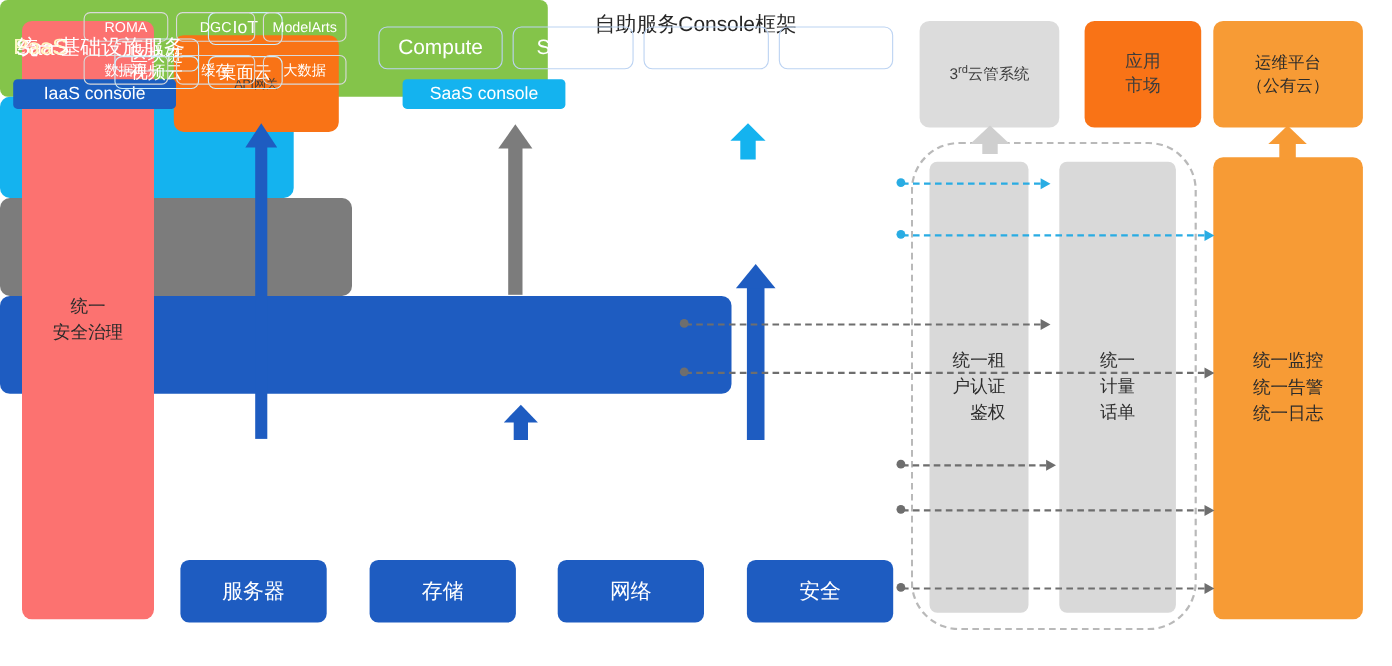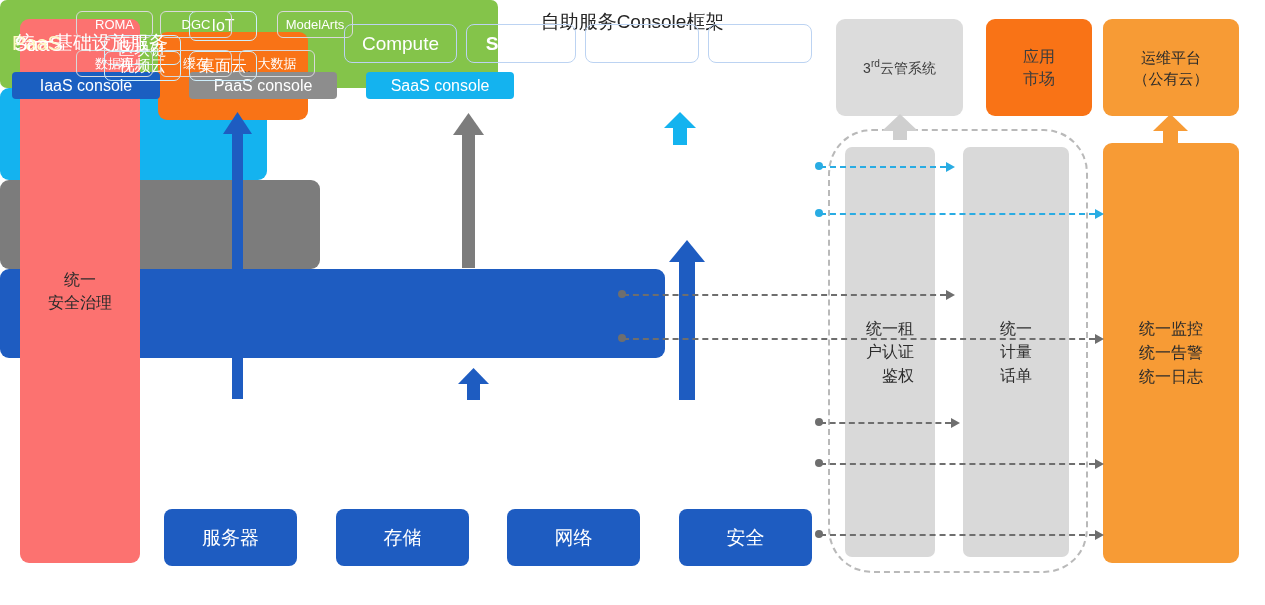--- a/index.html
+++ b/index.html
@@ -38,31 +38,31 @@
   .sc-2{left:189px;top:11px;width:66px;}
   .sc-3{left:104px;top:51px;width:75px;}
   .sc-4{left:189px;top:51px;width:66px;}
 
   
   .panel-paas{left:302px;top:268px;width:320px;height:89px;background:#7c7c7c;border-radius:9px;display:block;}
   .paas-label{position:absolute;left:12px;top:32px;color:#fef9c3;font-size:20px;}
   .paas-chip{position:absolute;height:25px;border:1.4px solid #d9d9d9;border-radius:6px;color:#ffffff;font-size:13px;display:flex;align-items:center;justify-content:center;}
   .pc-1{left:76px;top:11px;width:75px;}
   .pc-2{left:160px;top:11px;width:70px;}
-  .pc-3{left:239px;top:11px;width:74px;margin-left:38px;}
+  .pc-3{left:239px;top:11px;width:74px;}
   .pc-4{left:76px;top:50px;width:75px;}
   .pc-5{left:160px;top:50px;width:70px;}
   .pc-6{left:239px;top:50px;width:74px;}
 
   
   .panel-infra{left:158px;top:399px;width:665px;height:89px;background:#1e5cc1;border-radius:9px;display:block;}
   .infra-label{position:absolute;left:16px;top:30px;color:#ffffff;font-size:19px;}
   .infra-chip{position:absolute;top:24px;height:37px;border:1.7px solid #bcd3f2;border-radius:8px;color:#ffffff;font-size:19px;display:flex;align-items:center;justify-content:center;}
   .ic-1{left:344px;width:111px;}
-  .ic-2{left:466px;width:108px;font-weight:bold;}
+  .ic-2{left:466px;width:108px;}
   .ic-3{left:585px;width:112px;}
   .ic-4{left:708px;width:102px;}
 
   
   .bot{top:509px;height:57px;background:#1e5cc1;border-radius:8px;color:#ffffff;font-size:19px;}
   .bot-1{left:164px;width:133px;}
   .bot-2{left:336px;width:133px;}
   .bot-3{left:507px;width:133px;}
   .bot-4{left:679px;width:133px;}
 
@@ -94,21 +94,20 @@
     </div>
   </div>
 
   <div class="box panel-apigw">
     <span>API网关</span>
   </div>
 
   <div class="panel-console">
     <div class="console-title">自助服务Console框架</div>
     <div class="console-chip chip-iaas">IaaS console</div>
-    <div class="console-chip chip-paas">PaaS console</div>
     <div class="console-chip chip-saas">SaaS console</div>
   </div>
 
   <div class="box panel-3rd">
     <span><span>3</span><span class="sup">rd</span><span>云管系统</span></span>
   </div>
 
   <div class="box panel-mkt">
     <div>
       <div>应用</div>

